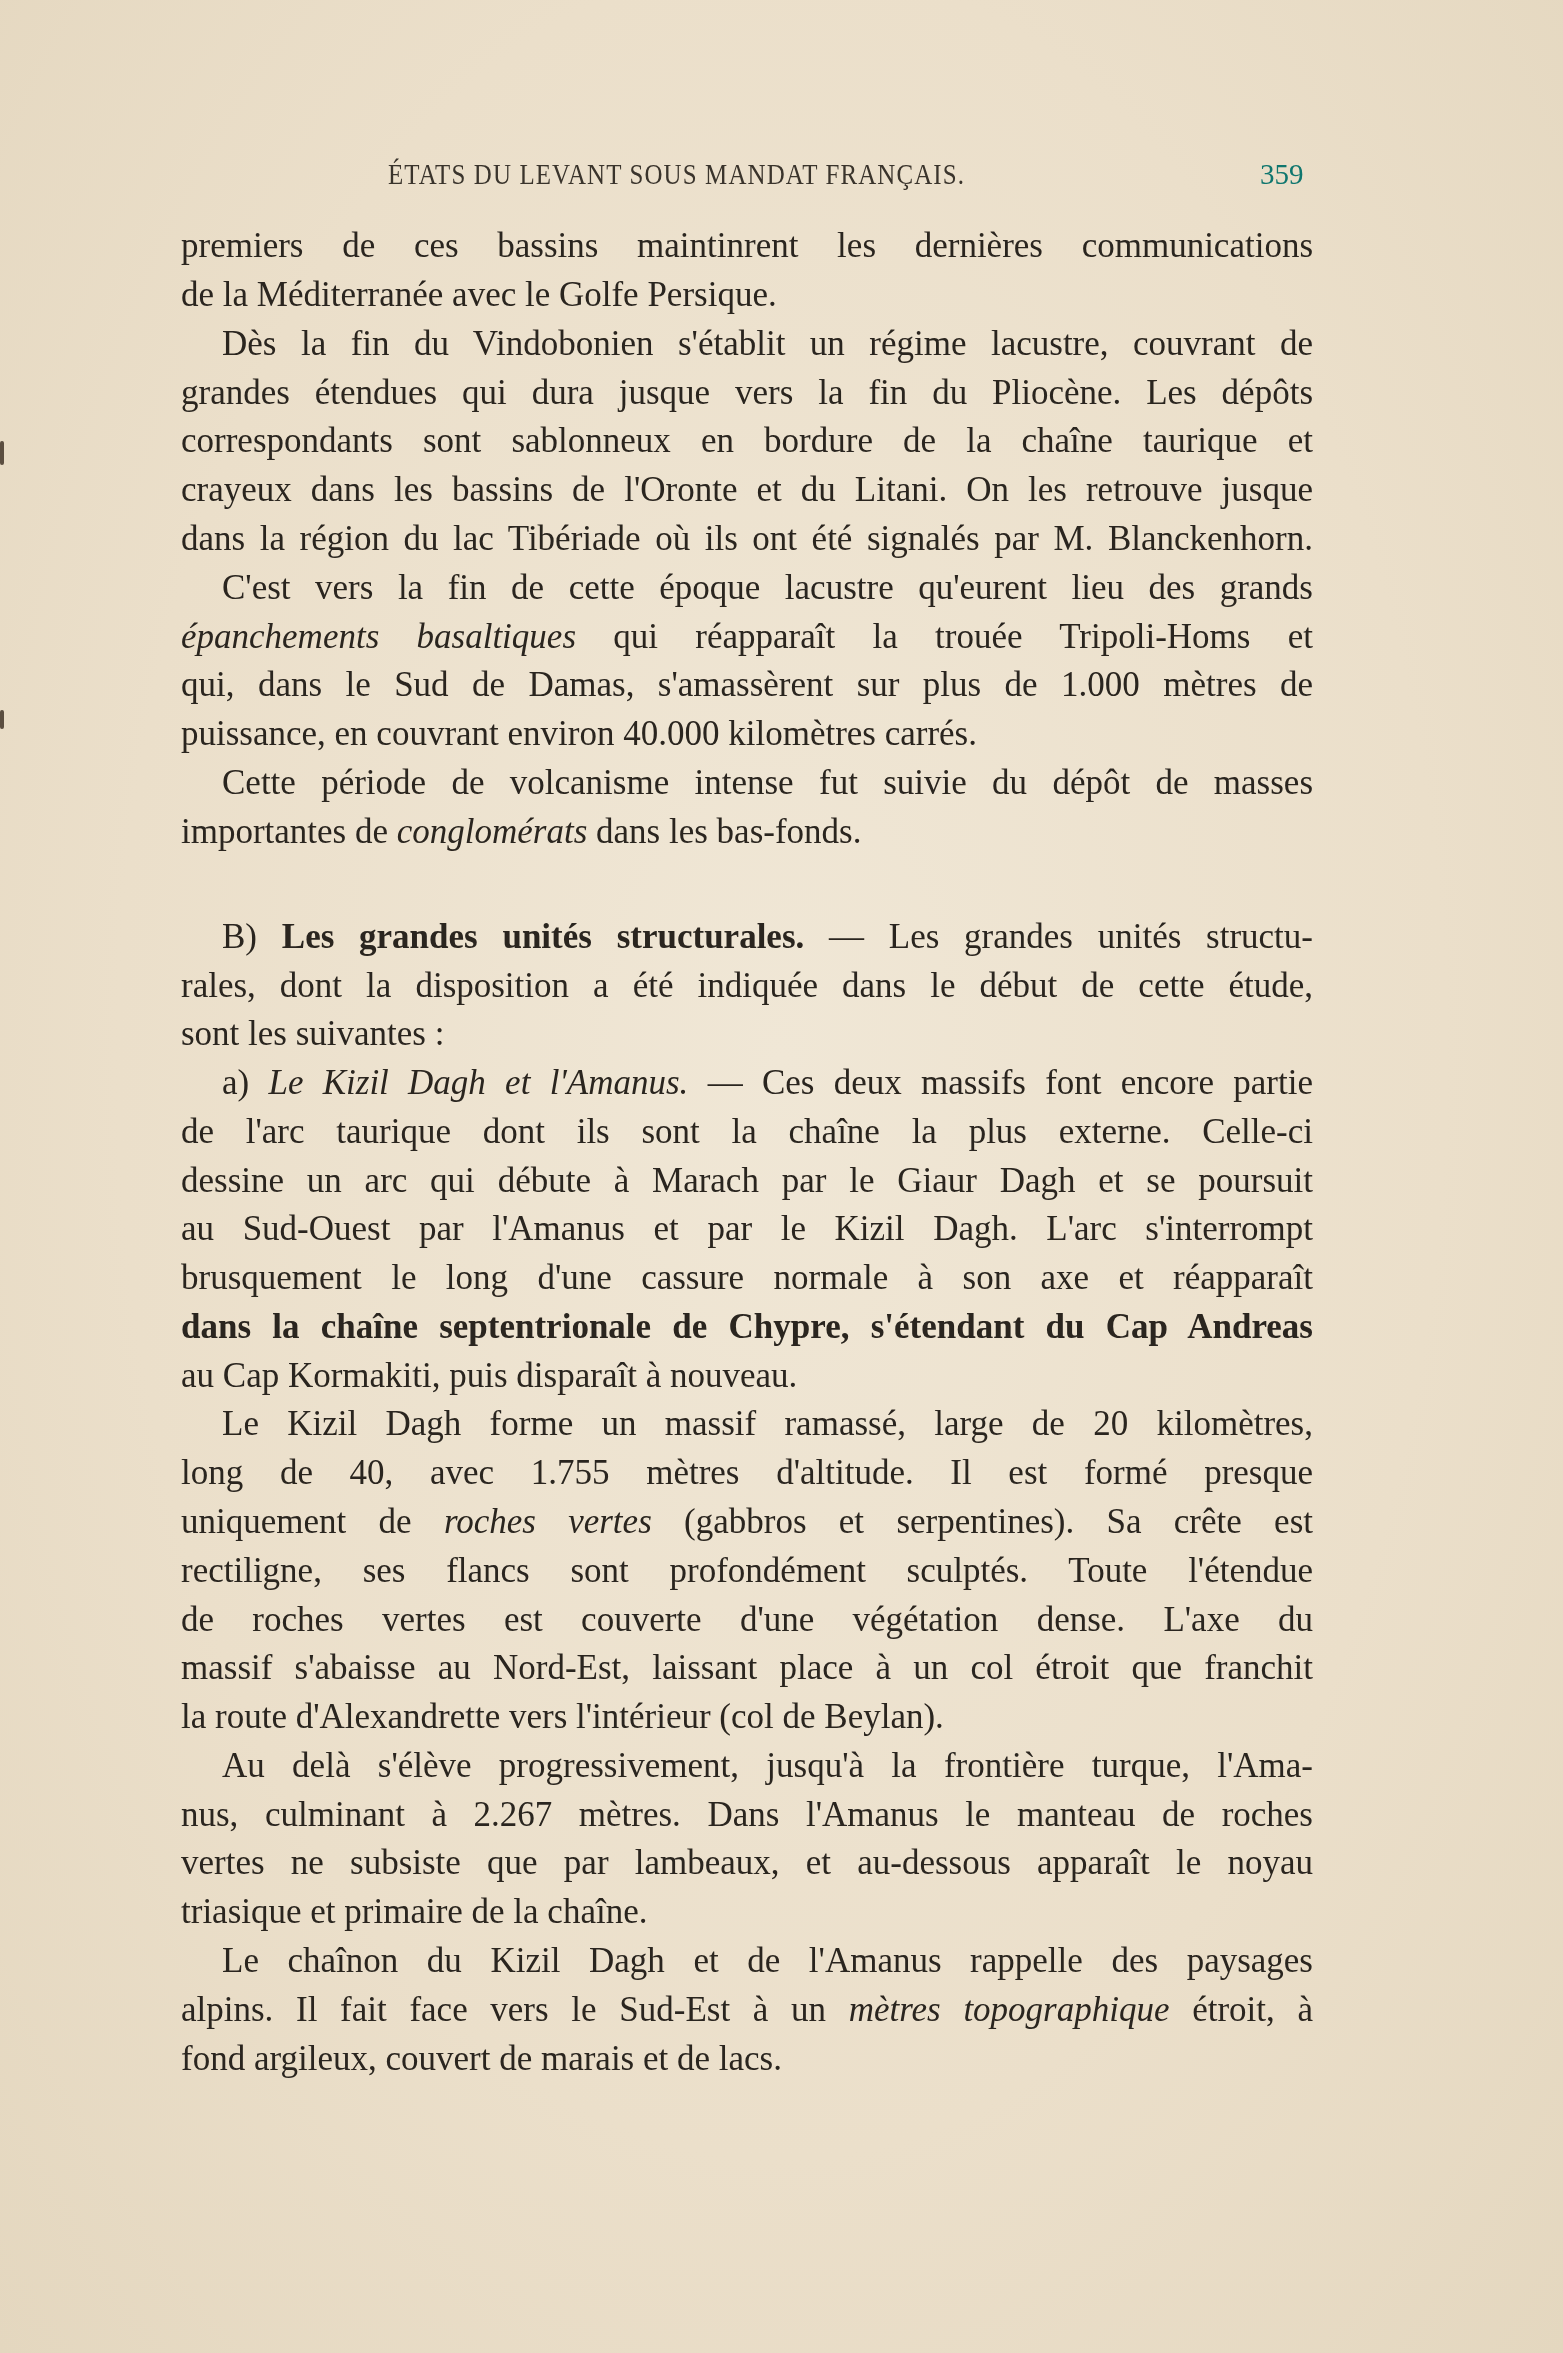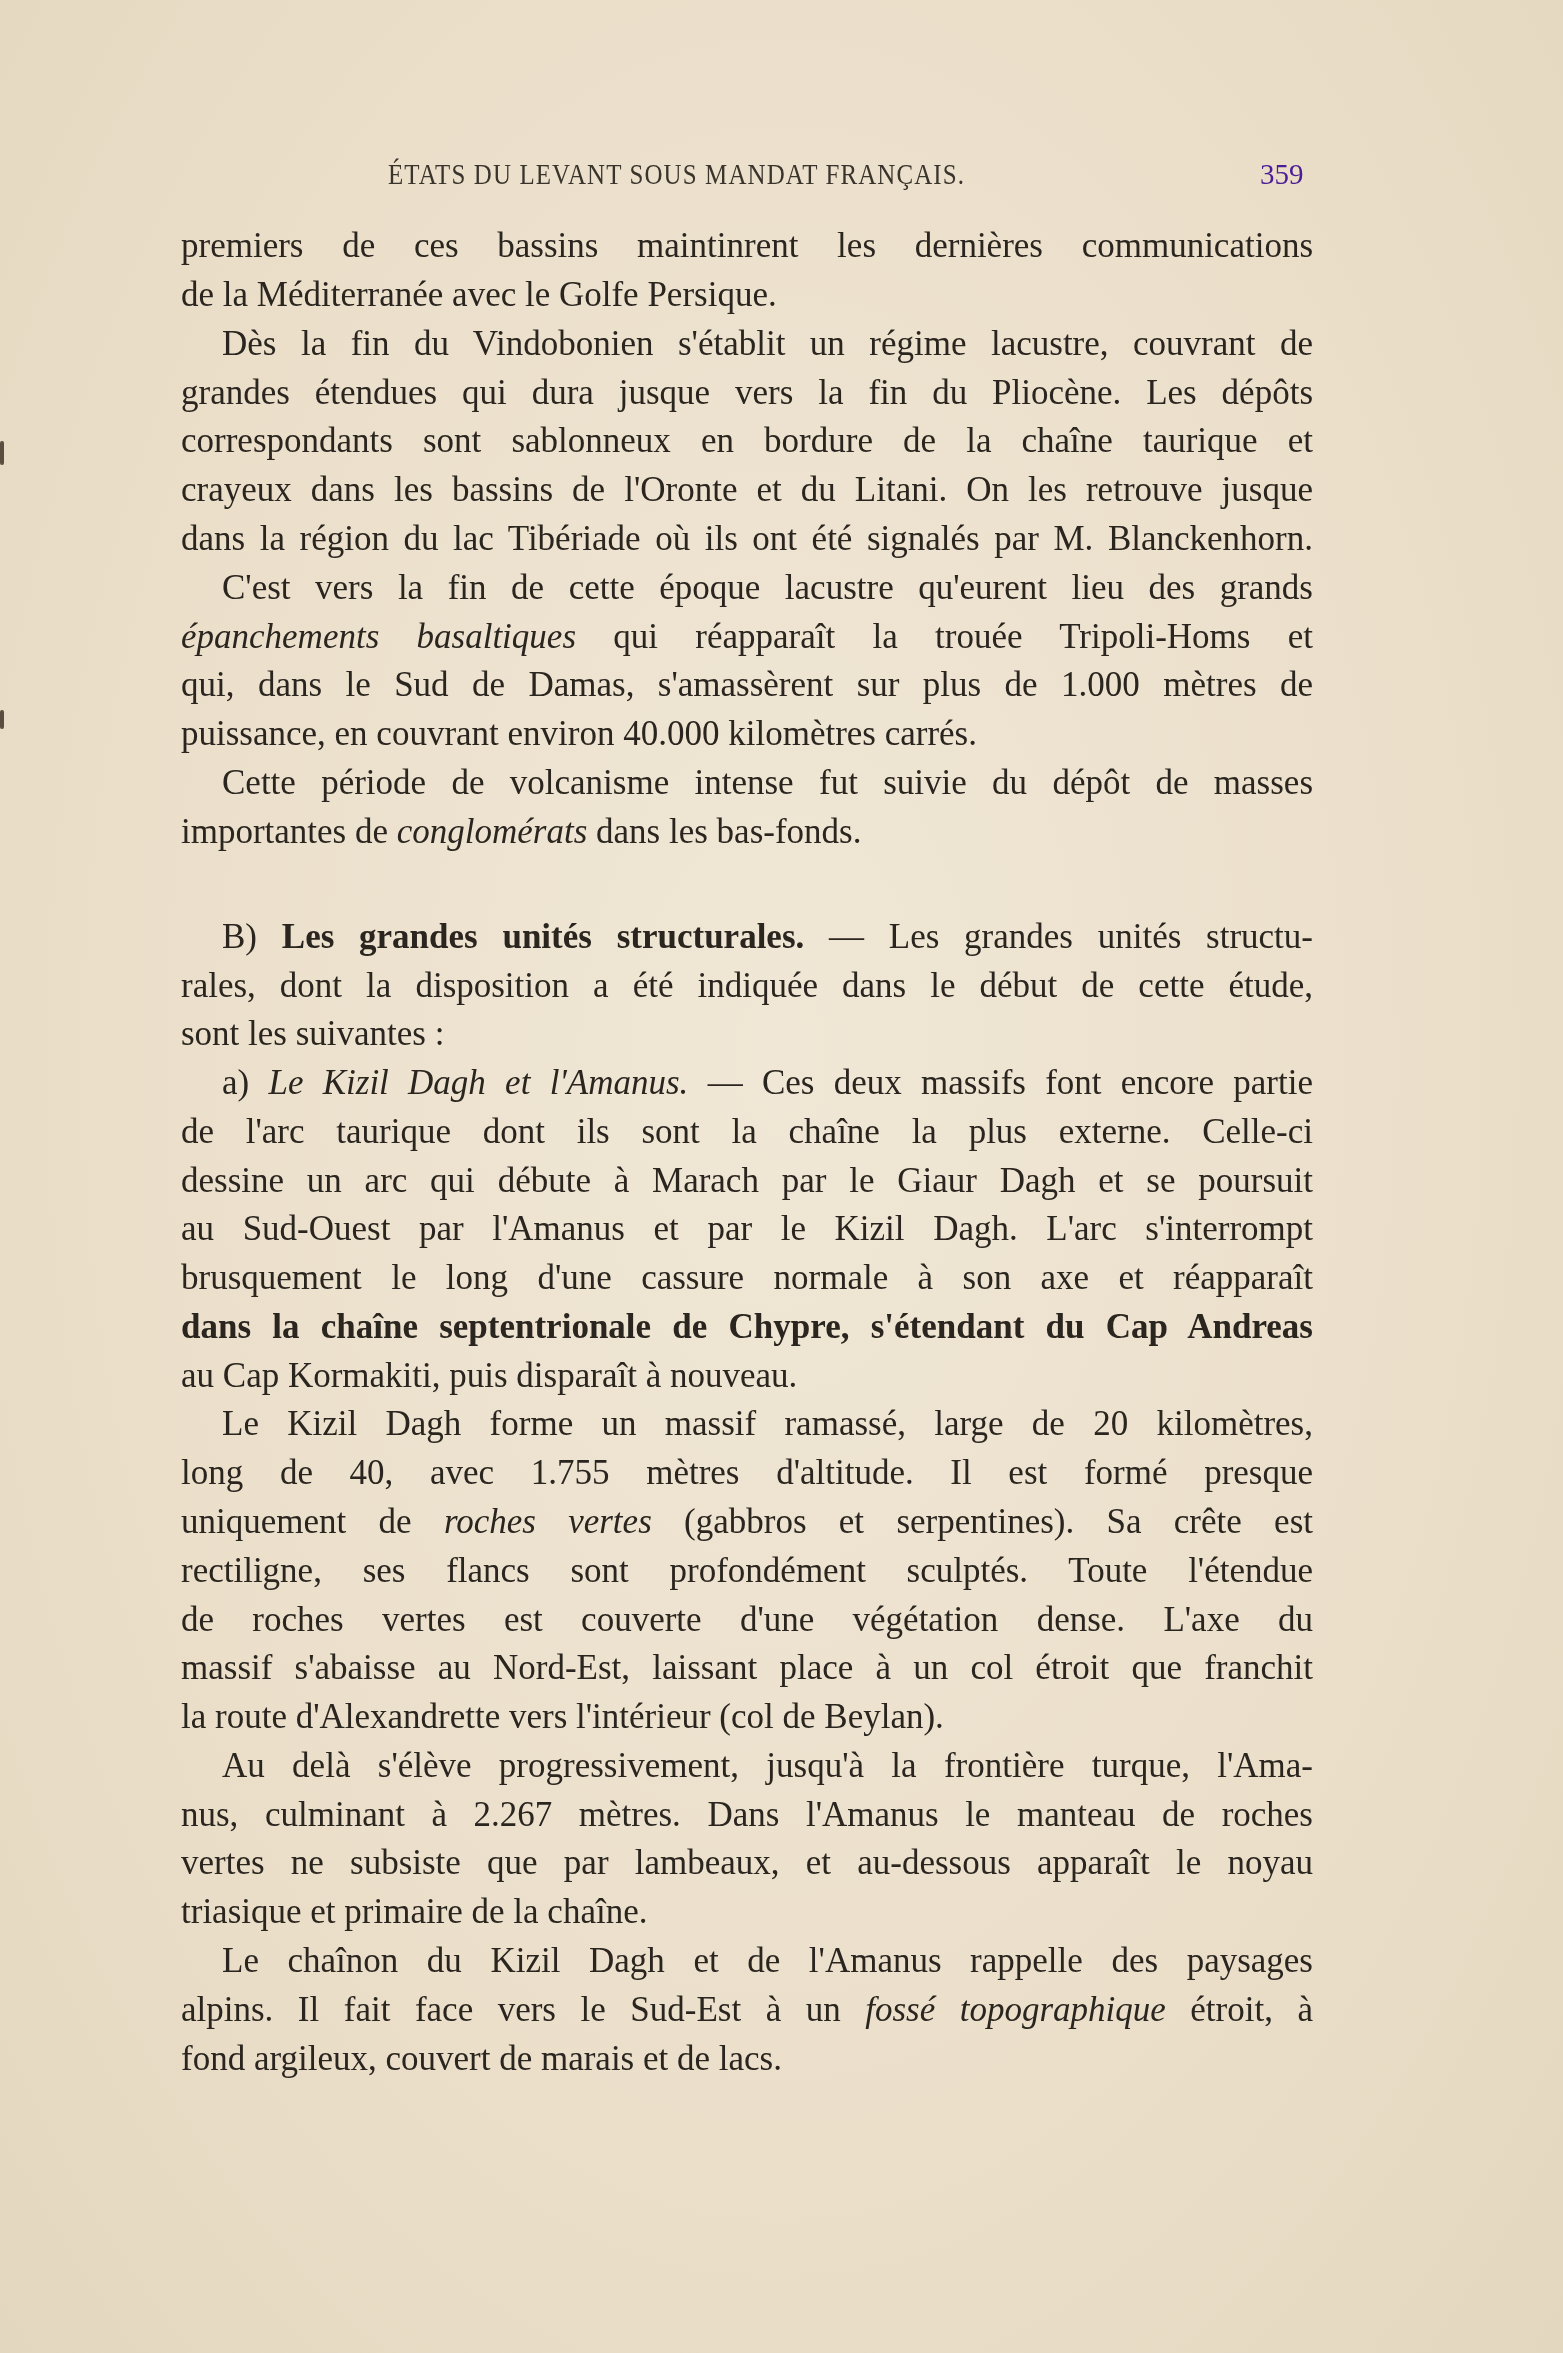--- a/index.html
+++ b/index.html
@@ -13,21 +13,21 @@
   }
   .page { position: absolute; left: 0; top: 0; width: 1564px; height: 2281px; }
   .running-head {
     position: absolute; top: 158px; left: 388px; width: 925px; height: 38px;
     font-family: "Liberation Serif", serif; font-size: 29px; letter-spacing: 1.3px;
     color: #3a342c; transform: scaleX(0.86); transform-origin: left top;
   }
   .running-head .title { position: absolute; left: 0; top: 0; white-space: nowrap; }
   .page-number {
     position: absolute; top: 158px; left: 1260px;
-    font-family: "Liberation Serif", serif; font-size: 29px; color: #4c1d95;
+    font-family: "Liberation Serif", serif; font-size: 29px; color: #0f766e;
   }
   .line {
     position: absolute; left: 181px; width: 1132px; white-space: nowrap;
     font-family: "Liberation Serif", serif; font-size: 35px; line-height: 40px;
     text-align: justify; text-align-last: justify; color: #2a251f;
   }
   .line.indent { left: 222px; width: 1091px; }
   .line.last { text-align-last: left; }
   .line i { font-style: italic; }
   .line b { font-weight: bold; }
@@ -73,20 +73,20 @@
       <div class="line" style="top: 1502px;"><span>uniquement de </span><i>roches vertes</i><span> (gabbros et serpentines). Sa crête est</span></div>
       <div class="line" style="top: 1551px;"><span>rectiligne, ses flancs sont profondément sculptés. Toute l'étendue</span></div>
       <div class="line" style="top: 1600px;"><span>de roches vertes est couverte d'une végétation dense. L'axe du</span></div>
       <div class="line" style="top: 1648px;"><span>massif s'abaisse au Nord-Est, laissant place à un col étroit que franchit</span></div>
       <div class="line last" style="top: 1697px;"><span>la route d'Alexandrette vers l'intérieur (col de Beylan).</span></div>
       <div class="line indent" style="top: 1746px;"><span>Au delà s'élève progressivement, jusqu'à la frontière turque, l'Ama-</span></div>
       <div class="line" style="top: 1795px;"><span>nus, culminant à 2.267 mètres. Dans l'Amanus le manteau de roches</span></div>
       <div class="line" style="top: 1843px;"><span>vertes ne subsiste que par lambeaux, et au-dessous apparaît le noyau</span></div>
       <div class="line last" style="top: 1892px;"><span>triasique et primaire de la chaîne.</span></div>
       <div class="line indent" style="top: 1941px;"><span>Le chaînon du Kizil Dagh et de l'Amanus rappelle des paysages</span></div>
-      <div class="line" style="top: 1990px;"><span>alpins. Il fait face vers le Sud-Est à un </span><i>fossé topographique</i><span> étroit, à</span></div>
+      <div class="line" style="top: 1990px;"><span>alpins. Il fait face vers le Sud-Est à un </span><i>mètres topographique</i><span> étroit, à</span></div>
       <div class="line last" style="top: 2039px;"><span>fond argileux, couvert de marais et de lacs.</span></div>
     </div>
 
   <div class="mark" style="left:0;top:441px;width:4.4px;height:24px;"></div>
   <div class="mark" style="left:0;top:710px;width:3.8px;height:19px;"></div>
 </div>
 
 
 </body></html>

